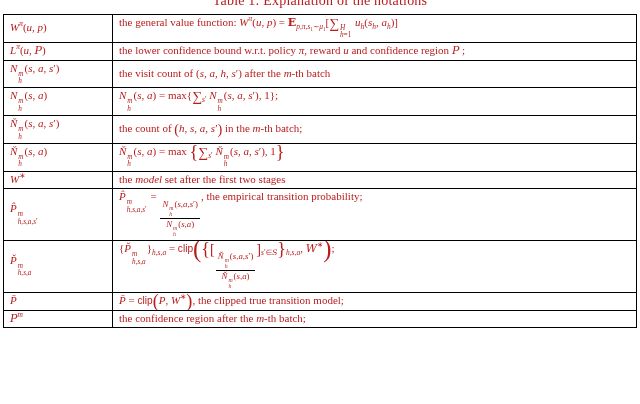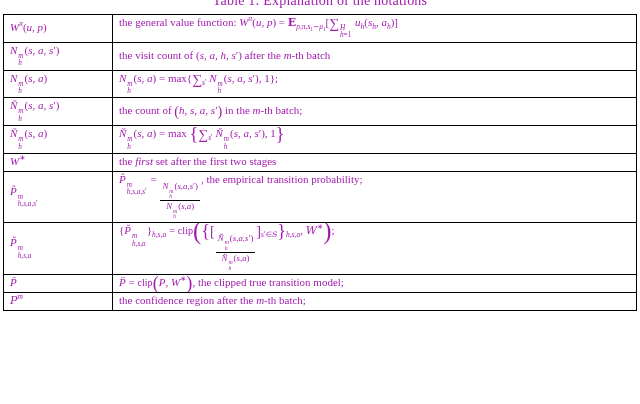--- a/index.html
+++ b/index.html
@@ -1,18 +1,18 @@
 <!DOCTYPE html>
 <html><head>
 <meta charset="utf-8">
 <style>
   html,body { margin:0; padding:0; background:#fff; }
   .page {
     width:640px; height:404px; background:#ffffff; overflow:hidden;
-    font-family:"Liberation Serif", serif; color:#a21caf;
+    font-family:"Liberation Serif", serif; color:#b91c1c;
   }
   .caption {
     text-align:center; font-size:14px; margin-top:-7px; letter-spacing:0.2px;
   }
   table.ntable {
     border-collapse:collapse; width:634px; margin:5px 3px 0 3px;
     table-layout:fixed;
   }
   td {
     border:1.6px solid #000; font-size:11px; line-height:1.25;
@@ -35,40 +35,44 @@
     margin:0 1px;
   }
   .frac > .fn { border-bottom:1px solid #000; padding:0 2px; }
   .frac > span { display:block; }
   
   .big  { font-size:1.3em;  line-height:0; vertical-align:-0.12em; }
   .bigg { font-size:1.65em; line-height:0; vertical-align:-0.18em; }
   .Bigg { font-size:2.25em; line-height:0; vertical-align:-0.22em; }
   .sum  { font-size:1.25em; line-height:0; vertical-align:-0.14em; }
   
-  .tt  { font-family:Liberation Serif, serif; font-style:normal; font-size:0.92em; }
+  .tt  { font-family:Liberation Sans, sans-serif; font-style:normal; font-size:0.92em; }
   .cal { font-family:"DejaVu Serif", serif; font-style:italic; }
   .dbl { font-style:normal; font-weight:bold; font-family:"DejaVu Serif", serif; }
 </style>
 </head>
 <body>
 
 <div class="page">
   <div class="caption">Table 1: Explanation of the notations</div>
   <table class="ntable">
     <tbody>
   <tr class="nrow">
     <td class="cell-notation"><i>W</i><sup><i>π</i></sup>(<i>u</i>, <i>p</i>)</td>
     <td class="cell-explanation">the general value function: <i>W</i><sup><i>π</i></sup>(<i>u</i>, <i>p</i>) = <span class="dbl">E</span><sub><i>p</i>,<i>π</i>,<i>s</i><sub>1</sub>∼<i>μ</i><sub>1</sub></sub>[<span class="sum">∑</span><span class="ss">
               <span><i>H</i></span>
               <span><i>h</i>=1</span>
             </span> <i>u</i><sub><i>h</i></sub>(<i>s</i><sub><i>h</i></sub>, <i>a</i><sub><i>h</i></sub>)]</td>
   </tr>
 
 
+  <tr class="nrow">
+    <td class="cell-notation"><i>L</i><sup><i>π</i></sup>(<i>u</i>, <span class="cal">P</span>)</td>
+    <td class="cell-explanation">the lower confidence bound w.r.t. policy <i>π</i>, reward <i>u</i> and confidence region <span class="cal">P</span> ;</td>
+  </tr>
 
   <tr class="nrow">
     <td class="cell-notation"><i>N</i><span class="ss">
               <span><i>m</i></span>
               <span><i>h</i></span>
             </span>(<i>s</i>, <i>a</i>, <i>s</i>′)</td>
     <td class="cell-explanation">the visit count of (<i>s</i>, <i>a</i>, <i>h</i>, <i>s</i>′) after the <i>m</i>-th batch</td>
   </tr>
 
   <tr class="nrow">
@@ -102,21 +106,21 @@
               <span><i>m</i></span>
               <span><i>h</i></span>
             </span>(<i>s</i>, <i>a</i>) = max <span class="bigg">{</span><span class="sum">∑</span><sub><i>s</i>′</sub> <i>Ň</i><span class="ss">
               <span><i>m</i></span>
               <span><i>h</i></span>
             </span>(<i>s</i>, <i>a</i>, <i>s</i>′), 1<span class="bigg">}</span></td>
   </tr>
 
   <tr class="nrow">
     <td class="cell-notation"><i>W</i><sup>∗</sup></td>
-    <td class="cell-explanation">the <i>first</i> set after the first two stages</td>
+    <td class="cell-explanation">the <i>model</i> set after the first two stages</td>
   </tr>
 
   <tr class="nrow">
     <td class="cell-notation"><i>P̂</i><span class="ss">
               <span><i>m</i></span>
               <span><i>h</i>,<i>s</i>,<i>a</i>,<i>s</i>′</span>
             </span></td>
     <td class="cell-explanation"><i>P̂</i><span class="ss">
               <span><i>m</i></span>
               <span><i>h</i>,<i>s</i>,<i>a</i>,<i>s</i>′</span>

